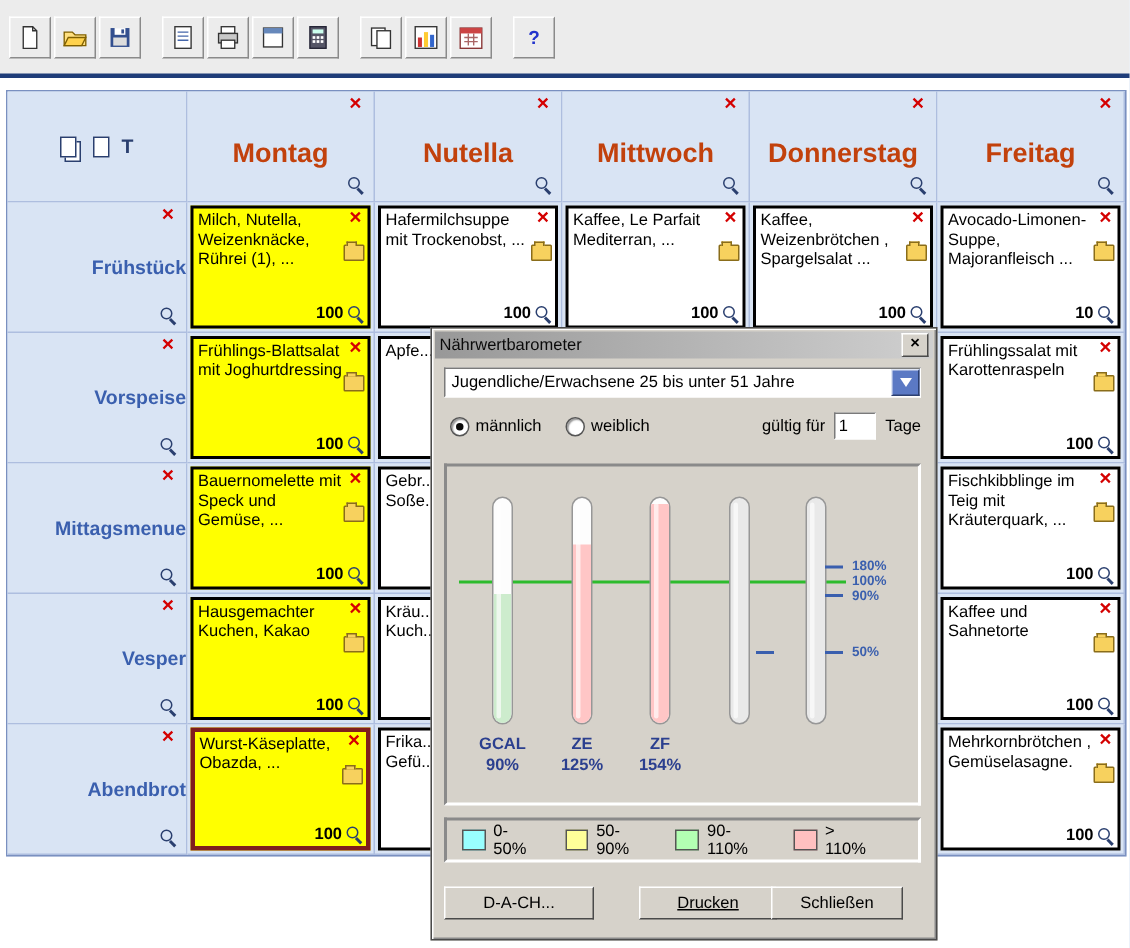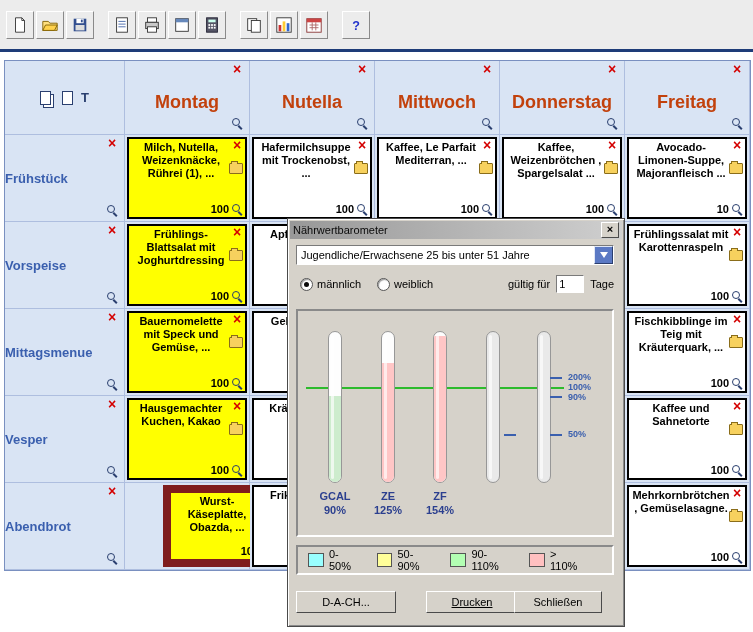--- a/index.html
+++ b/index.html
@@ -13,40 +13,40 @@
   .tbtn{width:26px;height:26px;margin-right:2px;background:#ececec;border:1px solid;
         border-color:#ffffff #8a8a8a #8a8a8a #ffffff;display:flex;align-items:center;justify-content:center;cursor:pointer;}
   .tbtn svg{width:18px;height:18px;display:block;}
 
   
   .planner{position:absolute;left:4px;top:60px;width:745px;height:509px;background:#d9e4f4;
            border:1px solid #7a90c0;box-sizing:content-box;display:grid;
            grid-template-columns:120px repeat(5,125px);grid-template-rows:74px repeat(5,87px);}
   .hcell,.gcell{border-right:1px solid #aebedf;border-bottom:1px solid #aebedf;position:relative;box-sizing:border-box;background:#d9e4f4;}
   .daylabel{position:absolute;top:31px;left:0;right:0;text-align:center;color:#c2410c;font-weight:bold;font-size:18px;}
-  .rowlabel{position:absolute;top:50%;transform:translateY(-50%);width:100%;text-align:left;color:#3a5fae;font-weight:bold;font-size:13px;}
+  .rowlabel{position:absolute;top:50%;transform:translateY(-50%);width:100%;text-align:right;color:#3a5fae;font-weight:bold;font-size:13px;}
   .corner{display:flex;align-items:center;justify-content:center;gap:8px;}
   .pg{display:inline-block;width:9px;height:12px;border:1px solid #2a3f6f;background:#fff;position:relative;}
   .pg.copy{box-shadow:3px 3px 0 -1px #fff,3px 3px 0 0 #2a3f6f;margin-right:3px;}
   .tletter{color:#2a3f6f;font-weight:bold;font-size:13px;}
 
   .xdel{position:absolute;width:12px;height:12px;line-height:11px;text-align:center;cursor:pointer;}
   .xdel::before{content:"×";color:#d40000;font-weight:bold;font-size:14px;}
   .hcell .xdel{top:2px;right:6px;}
   .mag{position:absolute;width:11px;height:11px;cursor:pointer;}
   .mag::before{content:"";position:absolute;left:0;top:0;width:6px;height:6px;border:1.5px solid #2a3f6f;border-radius:50%;}
   .mag::after{content:"";position:absolute;left:7px;top:7px;width:5px;height:2px;background:#2a3f6f;
               transform:rotate(45deg);transform-origin:0 0;}
   .hcell .mag{right:6px;bottom:5px;}
 
   .gcell{padding:2px;}
   .cellbox{position:relative;width:100%;height:100%;box-sizing:border-box;border:2px solid #000;background:#fff;overflow:hidden;}
   .cellbox.hl{background:#ffff00;}
-  .cellbox.sel{border:8px solid #7f1d1d;margin-left:36px;}
-  .mealtext{font-size:11px;font-weight:bold;line-height:13px;color:#000;padding:2px 15px 0 3px;text-align:center;}
+  .cellbox.sel{border:3px solid #7f1d1d;}
+  .mealtext{font-size:11px;font-weight:normal;line-height:13px;color:#000;padding:2px 15px 0 3px;}
   .cellval{position:absolute;bottom:2px;right:16px;font-size:11px;font-weight:bold;color:#000;}
   .cellbox .mag{right:2px;bottom:2px;}
   .cellbox .xdel{top:0;right:2px;}
   .folder{position:absolute;top:24px;right:2px;width:12px;height:9px;background:#f7d15e;border:1px solid #8a6d1a;border-radius:1px;cursor:pointer;}
   .folder::before{content:"";position:absolute;top:-3px;left:1px;width:5px;height:2px;background:#f7d15e;border:1px solid #8a6d1a;border-bottom:none;}
 
   
   .dialog{position:absolute;left:287px;top:218px;width:336px;height:407px;background:#d6d2ca;z-index:10;
           border:1px solid #4a4a4a;box-shadow:inset 1px 1px 0 #ffffff,inset -1px -1px 0 #8a8a8a;font-size:11px;}
   .titlebar{position:absolute;left:2px;top:2px;right:2px;height:18px;
@@ -493,21 +493,21 @@
         <div class="fill f3"></div>
       </div>
     <div class="tube t4 empty"></div>
     <div class="tube t5 empty"></div>
 
     <div class="tick tk1"></div>
     <div class="tick tk2"></div>
     <div class="tick tk3"></div>
     <div class="tick tk4"></div>
 
-    <span class="rlbl r1">200%</span>
+    <span class="rlbl r1">180%</span>
     <span class="rlbl r2">100%</span>
     <span class="rlbl r3">90%</span>
     <span class="rlbl r4">50%</span>
 
     <div class="blbl b1">
       <div>GCAL</div>
       <div>90%</div>
     </div>
     <div class="blbl b2">
       <div>ZE</div>

